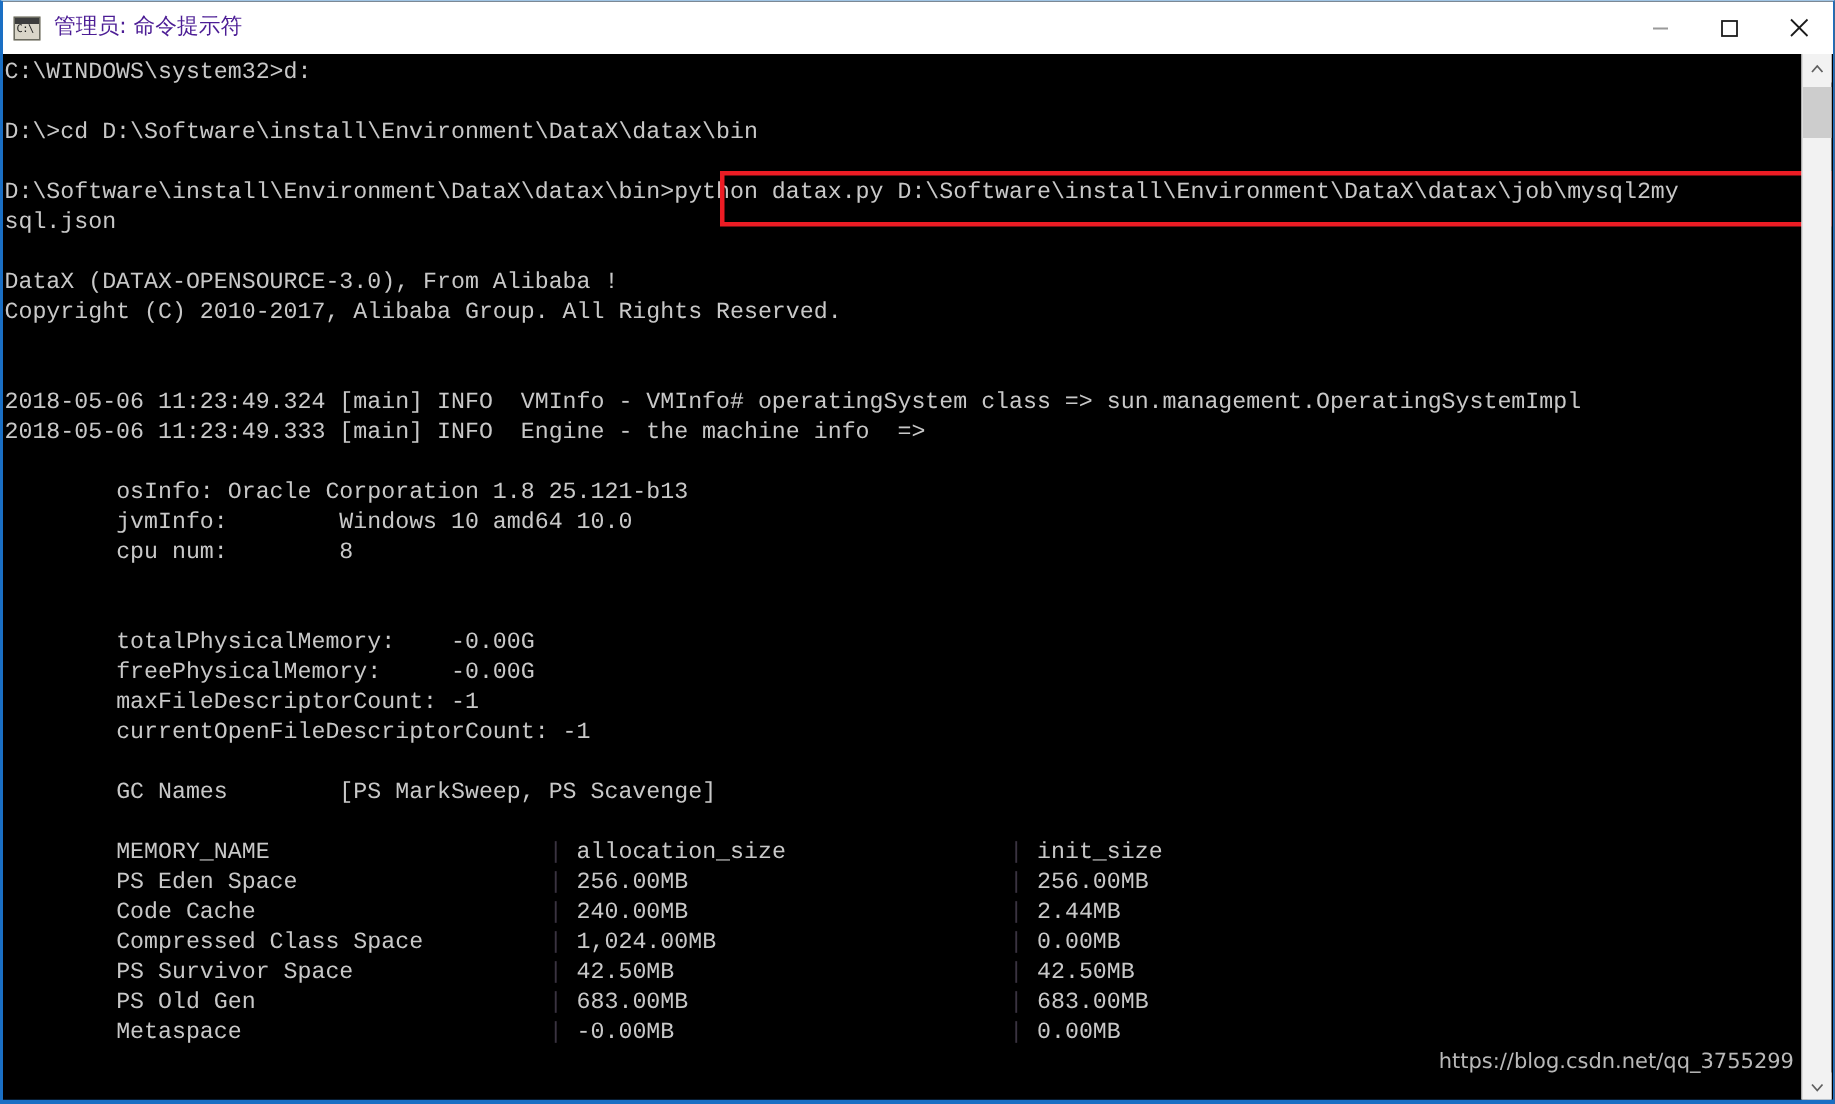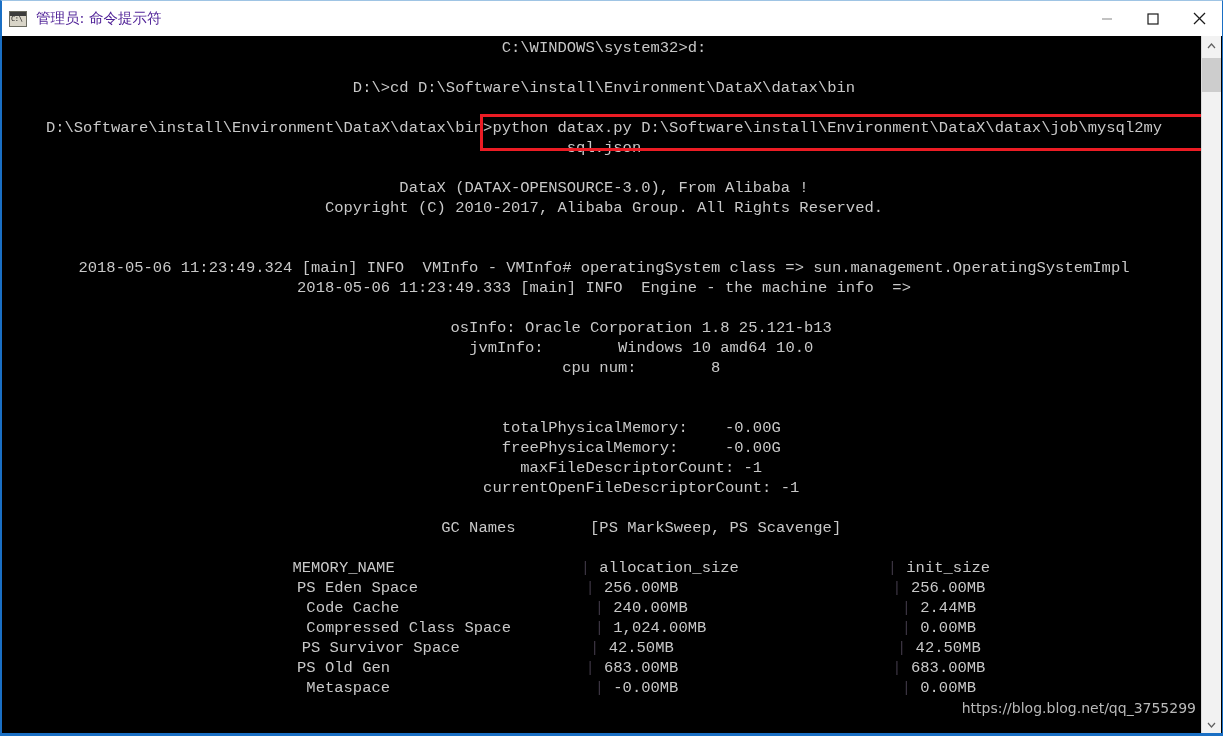--- a/index.html
+++ b/index.html
@@ -96,21 +96,20 @@
   #terminal {
     position: absolute;
     top: 35px;
     left: 0;
     width: 1203px;
     height: 698px;
     background: #000000;
     overflow: hidden;
     box-sizing: border-box;
     padding: 2px 0 0 0;
-    text-align: center;
   }
   #console-text {
     font-family: "Liberation Mono", "DejaVu Sans Mono", monospace;
     font-size: 15.5px;
     line-height: 20px;
     color: #c8c8c8;
     white-space: pre;
     margin: 0;
     padding: 0 0 0 1px;
     letter-spacing: 0px;
@@ -236,21 +235,21 @@
 	Code Cache                     <span class="sep">|</span> 240.00MB                       <span class="sep">|</span> 2.44MB
 	Compressed Class Space         <span class="sep">|</span> 1,024.00MB                     <span class="sep">|</span> 0.00MB
 	PS Survivor Space              <span class="sep">|</span> 42.50MB                        <span class="sep">|</span> 42.50MB
 	PS Old Gen                     <span class="sep">|</span> 683.00MB                       <span class="sep">|</span> 683.00MB
 	Metaspace                      <span class="sep">|</span> -0.00MB                        <span class="sep">|</span> 0.00MB
 </pre>
   </div>
 
   <div id="red-box"></div>
 
-  <div id="watermark">https://blog.blog.net/qq_3755299</div>
+  <div id="watermark">https://blog.csdn.net/qq_3755299</div>
 
   <div id="scrollbar">
     <div class="sb-arrow" id="sb-arrow-up">
       <svg width="9" height="6" viewBox="0 0 9 6" aria-hidden="true">
         <polyline points="1,5 4.5,1 8,5" fill="none" stroke="#606060" stroke-width="1.2"></polyline>
       </svg>
     </div>
     <div id="sb-thumb"></div>
     <div class="sb-arrow" id="sb-arrow-down">
       <svg width="9" height="6" viewBox="0 0 9 6" aria-hidden="true">

